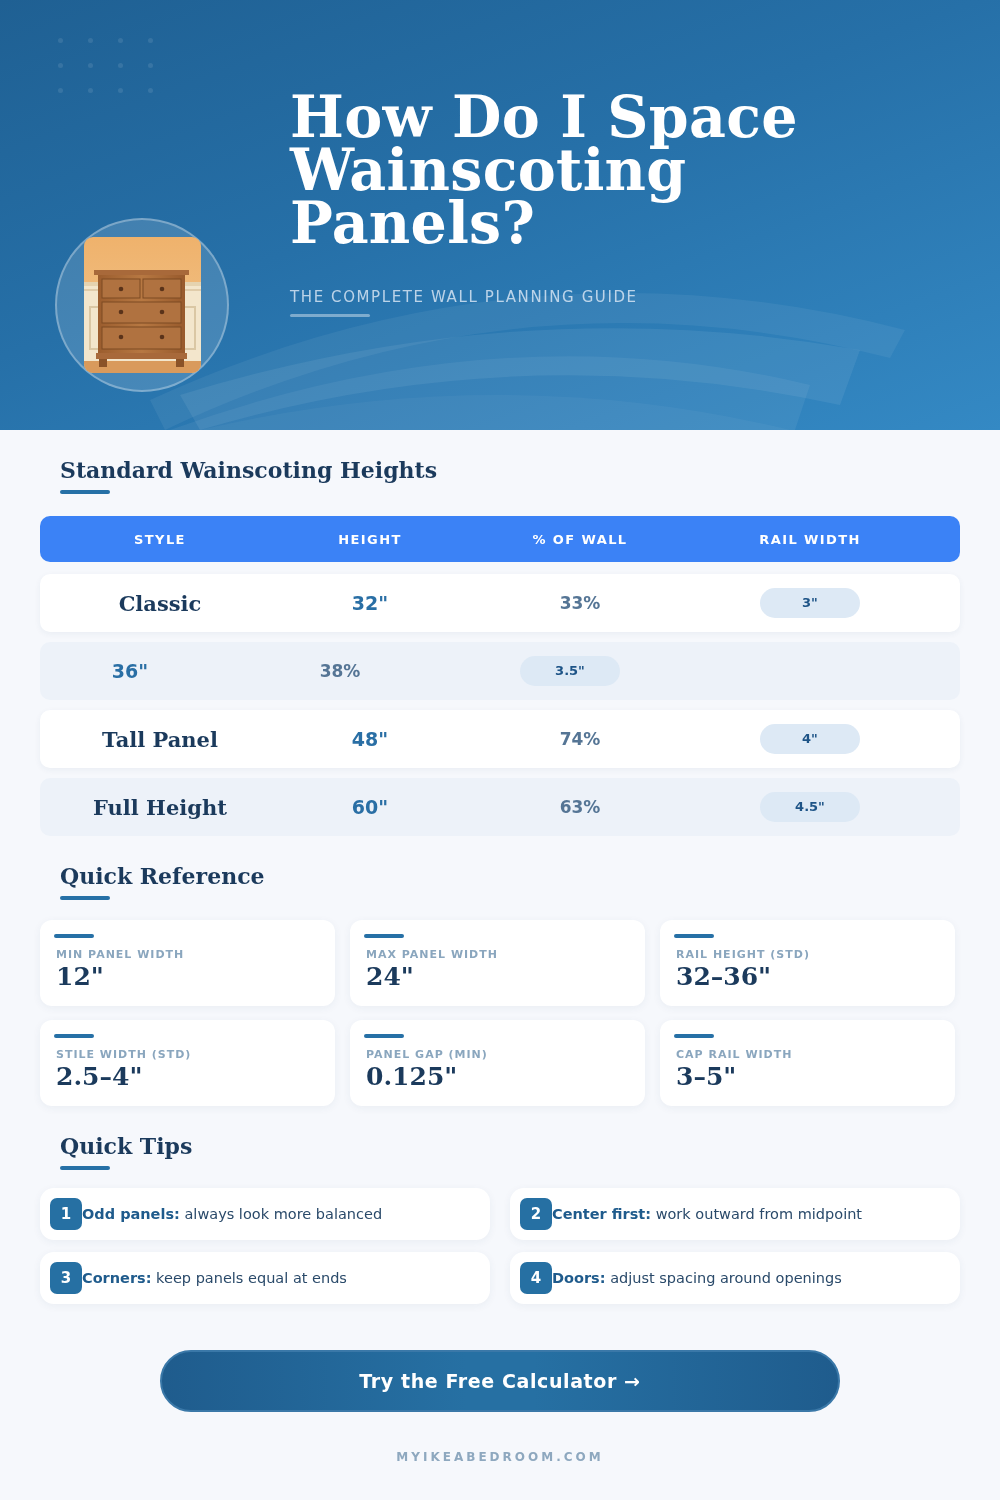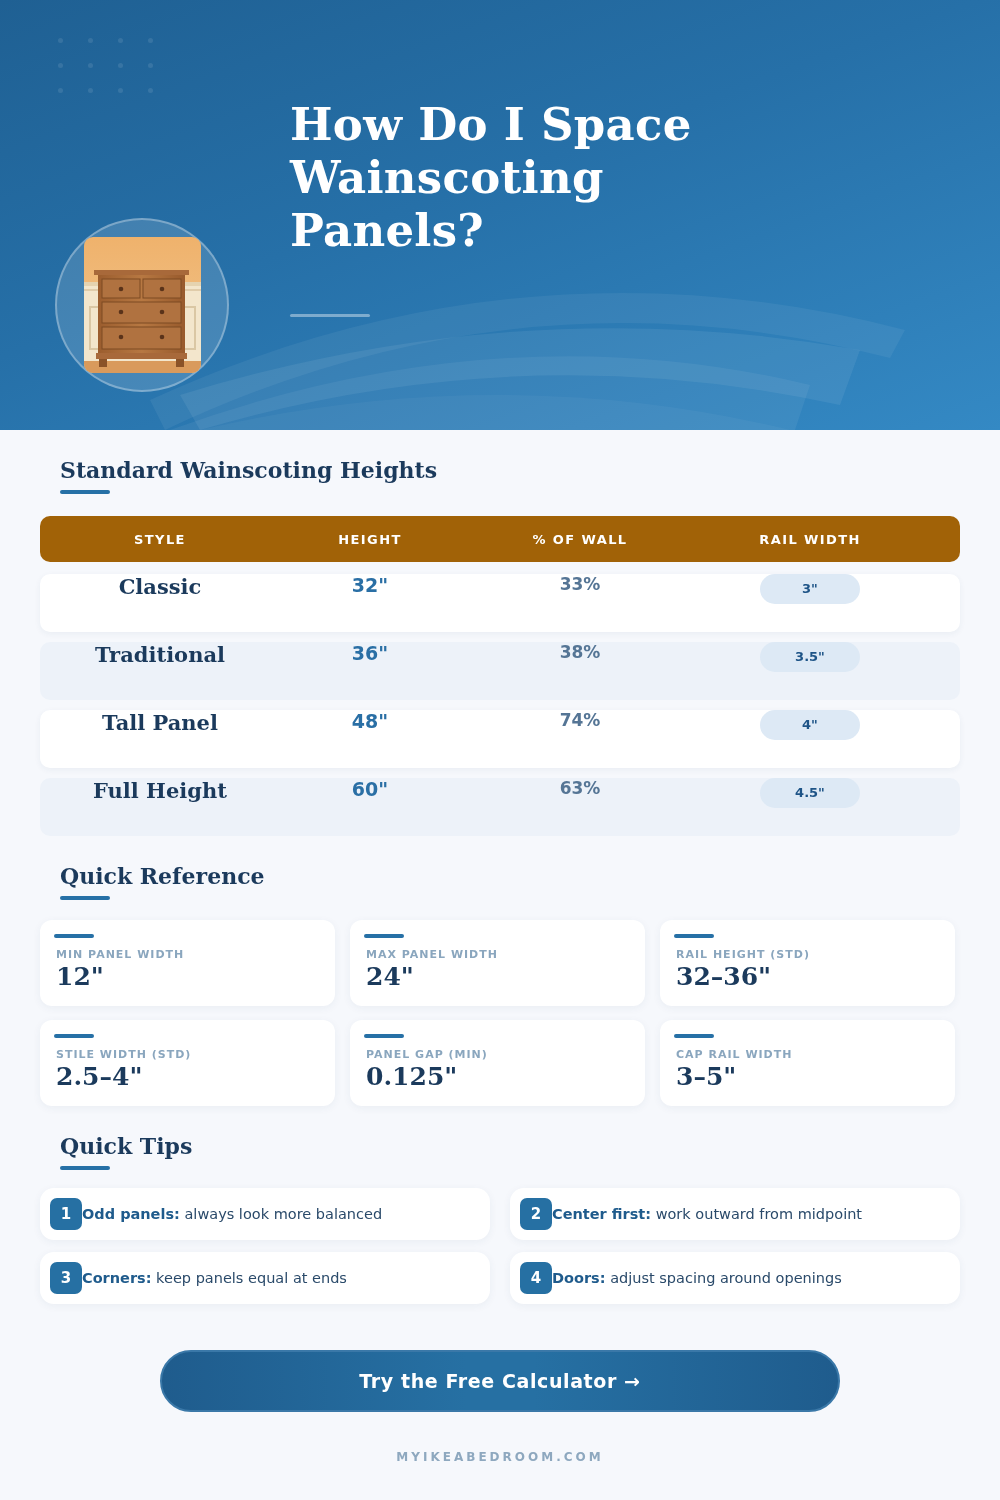--- a/index.html
+++ b/index.html
@@ -29,23 +29,22 @@
       border: 2px solid rgba(255,255,255,0.30);
     }
     .illus {
       position: absolute; left: 84px; top: 237px; width: 117px; height: 136px;
       border-radius: 9px; overflow: hidden;
     }
 
     .hero-title {
       position: absolute; left: 290px; top: 90px; width: 520px;
       font-family: "DejaVu Serif", serif; font-weight: bold;
-      font-size: 45px; line-height: 53px; color: #ffffff;
+      font-size: 57px; line-height: 53px; color: #ffffff;
       letter-spacing: 0.3px;
-      margin-top: 8px;
     }
     .hero-sub {
       position: absolute; left: 290px; top: 288px;
       font-size: 15px; letter-spacing: 1.6px; color: rgba(220,232,245,0.82);
     }
     .hero-sub-line {
       position: absolute; left: 290px; top: 314px; width: 80px; height: 3px;
       border-radius: 2px; background: rgba(255,255,255,0.40);
     }
 
@@ -56,35 +55,35 @@
       font-size: 22px; color: #1b3a5c;
     }
     .section-underline {
       position: absolute; left: 60px; width: 50px; height: 4px; border-radius: 2px;
       background: #2670a6;
     }
 
     
     .table-head {
       position: absolute; left: 40px; top: 516px; width: 920px; height: 46px;
-      background: #a16207; border-radius: 10px;
+      background: #3b82f6; border-radius: 10px;
       display: flex; align-items: center;
     }
     .th {
       width: 210px; text-align: center;
       color: #ffffff; font-weight: bold; font-size: 13px; letter-spacing: 1.4px;
     }
     .th:nth-child(1){ width: 240px; }
     .th:nth-child(2){ width: 180px; }
     .th:nth-child(3){ width: 240px; }
     .th:nth-child(4){ width: 220px; }
 
     .trow {
       position: absolute; left: 40px; width: 920px; height: 58px;
-      border-radius: 10px; display: flex; align-items: flex-start;
+      border-radius: 10px; display: flex; align-items: center;
       box-shadow: 0 2px 6px rgba(30,60,100,0.06);
     }
     .trow.odd { background: #ffffff; }
     .trow.even { background: #edf2f9; box-shadow: none; }
     .td { text-align: center; }
     .td.style { width: 240px; font-family: "DejaVu Serif", serif; font-weight: bold; font-size: 21px; color: #1b3a5c; }
     .td.height { width: 180px; font-weight: bold; font-size: 19px; color: #2a6fa5; }
     .td.pct { width: 240px; font-weight: bold; font-size: 17px; color: #557595; }
     .td.rail { width: 220px; display: flex; justify-content: center; }
     .badge {
@@ -200,20 +199,21 @@
       <circle cx="37" cy="100" r="2.3" fill="#5a331a"></circle>
         <circle cx="78" cy="100" r="2.3" fill="#5a331a"></circle>
 
       <rect x="12" y="116" width="91" height="6" fill="#a8693a"></rect>
       <rect x="15" y="122" width="8" height="8" fill="#8a5228"></rect>
       <rect x="92" y="122" width="8" height="8" fill="#8a5228"></rect>
     </svg>
   </div>
 
   <h1 class="hero-title">How Do I Space Wainscoting Panels?</h1>
+  <div class="hero-sub">THE COMPLETE WALL PLANNING GUIDE</div>
   <div class="hero-sub-line"></div>
 </header>
 
 <h2 class="section-title" style="top:457px">Standard Wainscoting Heights</h2>
 <div class="section-underline" style="top:490px"></div>
 
 <div class="table-head">
   <div class="th">STYLE</div>
   <div class="th">HEIGHT</div>
   <div class="th">% OF WALL</div>
@@ -222,21 +222,20 @@
 
 <div class="trow odd" style="top:574px">
   <div class="td style">Classic</div>
   <div class="td height">32"</div>
   <div class="td pct">33%</div>
   <div class="td rail">
       <span class="badge">3"</span>
     </div>
 </div>
 <div class="trow even" style="top:642px">
-  <div class="td style">Traditional</div>
   <div class="td height">36"</div>
   <div class="td pct">38%</div>
   <div class="td rail">
       <span class="badge">3.5"</span>
     </div>
 </div>
 <div class="trow odd" style="top:710px">
   <div class="td style">Tall Panel</div>
   <div class="td height">48"</div>
   <div class="td pct">74%</div>

